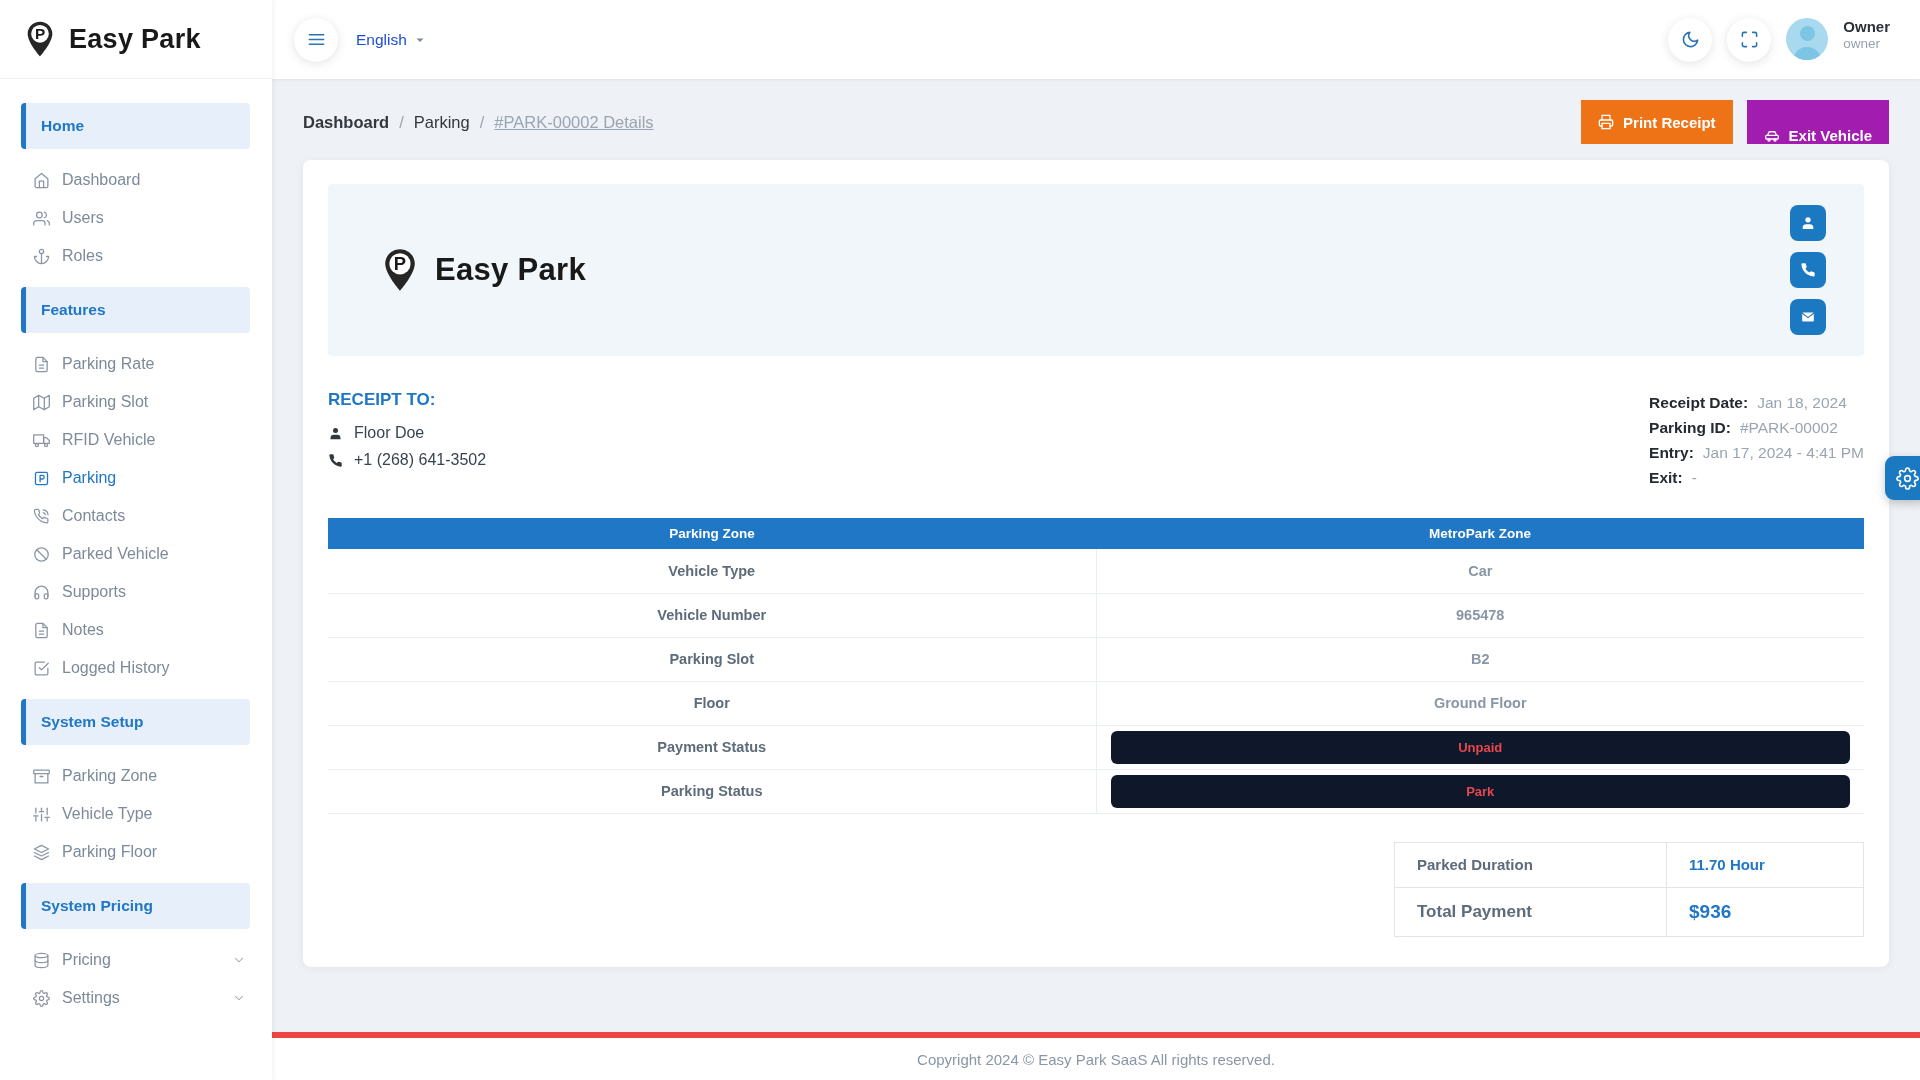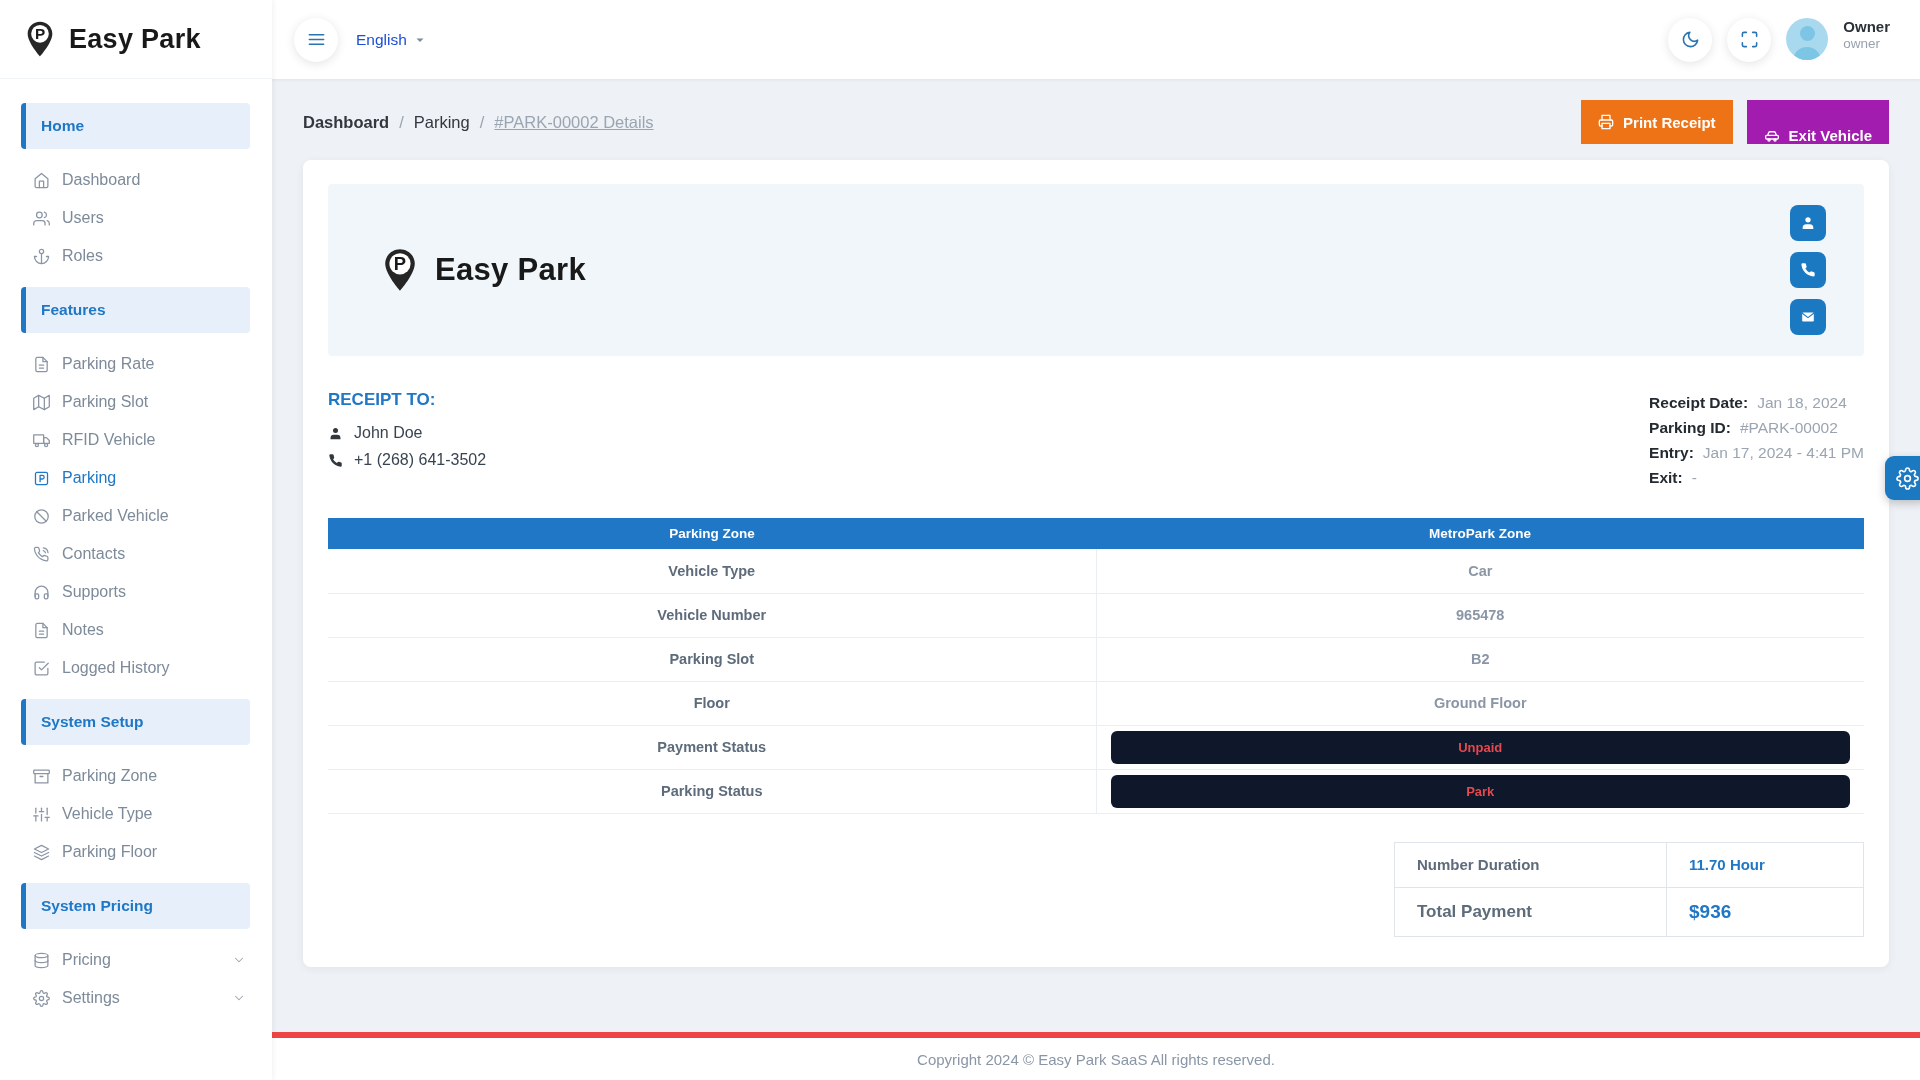--- a/index.html
+++ b/index.html
@@ -160,32 +160,32 @@
         </div>
         <div class="nav-item active">
           <svg viewBox="0 0 24 24" class="ic">
             <rect x="3.5" y="3.5" width="17" height="17" rx="2"></rect>
             <path d="M10 16.5V7.5h3.2a2.6 2.6 0 0 1 0 5.2H10"></path>
           </svg>
           <span>Parking</span>
         </div>
         <div class="nav-item">
           <svg viewBox="0 0 24 24" class="ic">
-            <circle cx="12" cy="12" r="9.5"></circle>
-            <line x1="5.3" y1="5.3" x2="18.7" y2="18.7"></line>
-          </svg>
-          <span>Parked Vehicle</span>
-        </div>
-        <div class="nav-item">
-          <svg viewBox="0 0 24 24" class="ic">
             <path d="M21 16.5v2.5a2 2 0 0 1-2.18 2 18.8 18.8 0 0 1-8.2-2.92 18.5 18.5 0 0 1-5.7-5.7A18.8 18.8 0 0 1 2 4.18 2 2 0 0 1 4 2h2.5a2 2 0 0 1 2 1.72c.12.86.34 1.7.66 2.5a2 2 0 0 1-.45 2.11L7.6 9.4a15.2 15.2 0 0 0 5.7 5.7l1.07-1.07a2 2 0 0 1 2.11-.45c.8.32 1.64.54 2.5.66a2 2 0 0 1 2.02 2.26z"></path>
             <path d="M14.5 6.5A4 4 0 0 1 17.5 9.5"></path>
             <path d="M14.5 2.8a7.7 7.7 0 0 1 6.7 6.7"></path>
           </svg>
           <span>Contacts</span>
+        </div>
+        <div class="nav-item">
+          <svg viewBox="0 0 24 24" class="ic">
+            <circle cx="12" cy="12" r="9.5"></circle>
+            <line x1="5.3" y1="5.3" x2="18.7" y2="18.7"></line>
+          </svg>
+          <span>Parked Vehicle</span>
         </div>
         <div class="nav-item">
           <svg viewBox="0 0 24 24" class="ic">
             <path d="M3 18v-6a9 9 0 0 1 18 0v6"></path>
             <path d="M21 19a2 2 0 0 1-2 2h-1a2 2 0 0 1-2-2v-3a2 2 0 0 1 2-2h3zM3 19a2 2 0 0 0 2 2h1a2 2 0 0 0 2-2v-3a2 2 0 0 0-2-2H3z"></path>
           </svg>
           <span>Supports</span>
         </div>
         <div class="nav-item">
           <svg viewBox="0 0 24 24" class="ic">
@@ -364,21 +364,21 @@
         </div>
 
         <div class="info-row">
           <div>
             <div class="receipt-to-title">RECEIPT TO:</div>
             <div class="cust-line">
               <svg class="ic" viewBox="0 0 24 24" style="fill:#32383e;stroke:none">
                   <circle cx="12" cy="7.2" r="4"></circle>
                   <path d="M4 21v-1.6A5.4 5.4 0 0 1 9.4 14h5.2A5.4 5.4 0 0 1 20 19.4V21z"></path>
                 </svg>
-              <span>John Doe</span>
+              <span>Floor Doe</span>
             </div>
             <div class="cust-line">
               <svg class="ic" viewBox="0 0 24 24" style="fill:#32383e;stroke:none">
                   <path d="M22 16.92v3a2 2 0 0 1-2.18 2 19.79 19.79 0 0 1-8.63-3.07 19.5 19.5 0 0 1-6-6 19.79 19.79 0 0 1-3.07-8.67A2 2 0 0 1 4.11 2h3a2 2 0 0 1 2 1.72 12.84 12.84 0 0 0 .7 2.81 2 2 0 0 1-.45 2.11L8.09 9.91a16 16 0 0 0 6 6l1.27-1.27a2 2 0 0 1 2.11-.45 12.84 12.84 0 0 0 2.81.7A2 2 0 0 1 22 16.92z"></path>
                 </svg>
               <span>+1 (268) 641-3502</span>
             </div>
           </div>
           <div class="meta" id="meta">
               <div class="meta-row">
@@ -435,21 +435,21 @@
                 <td>
                   <span class="badge">Park</span>
                 </td>
               </tr>
             </tbody>
         </table>
 
         <table class="summary">
           <tbody id="summary-body">
               <tr>
-                <td><span class="s-label">Number Duration</span></td>
+                <td><span class="s-label">Parked Duration</span></td>
                 <td><span class="s-value">11.70 Hour</span></td>
               </tr>
               <tr class="big">
                 <td><span class="s-label">Total Payment</span></td>
                 <td><span class="s-value">$936</span></td>
               </tr>
             </tbody>
         </table>
 
       </div>

